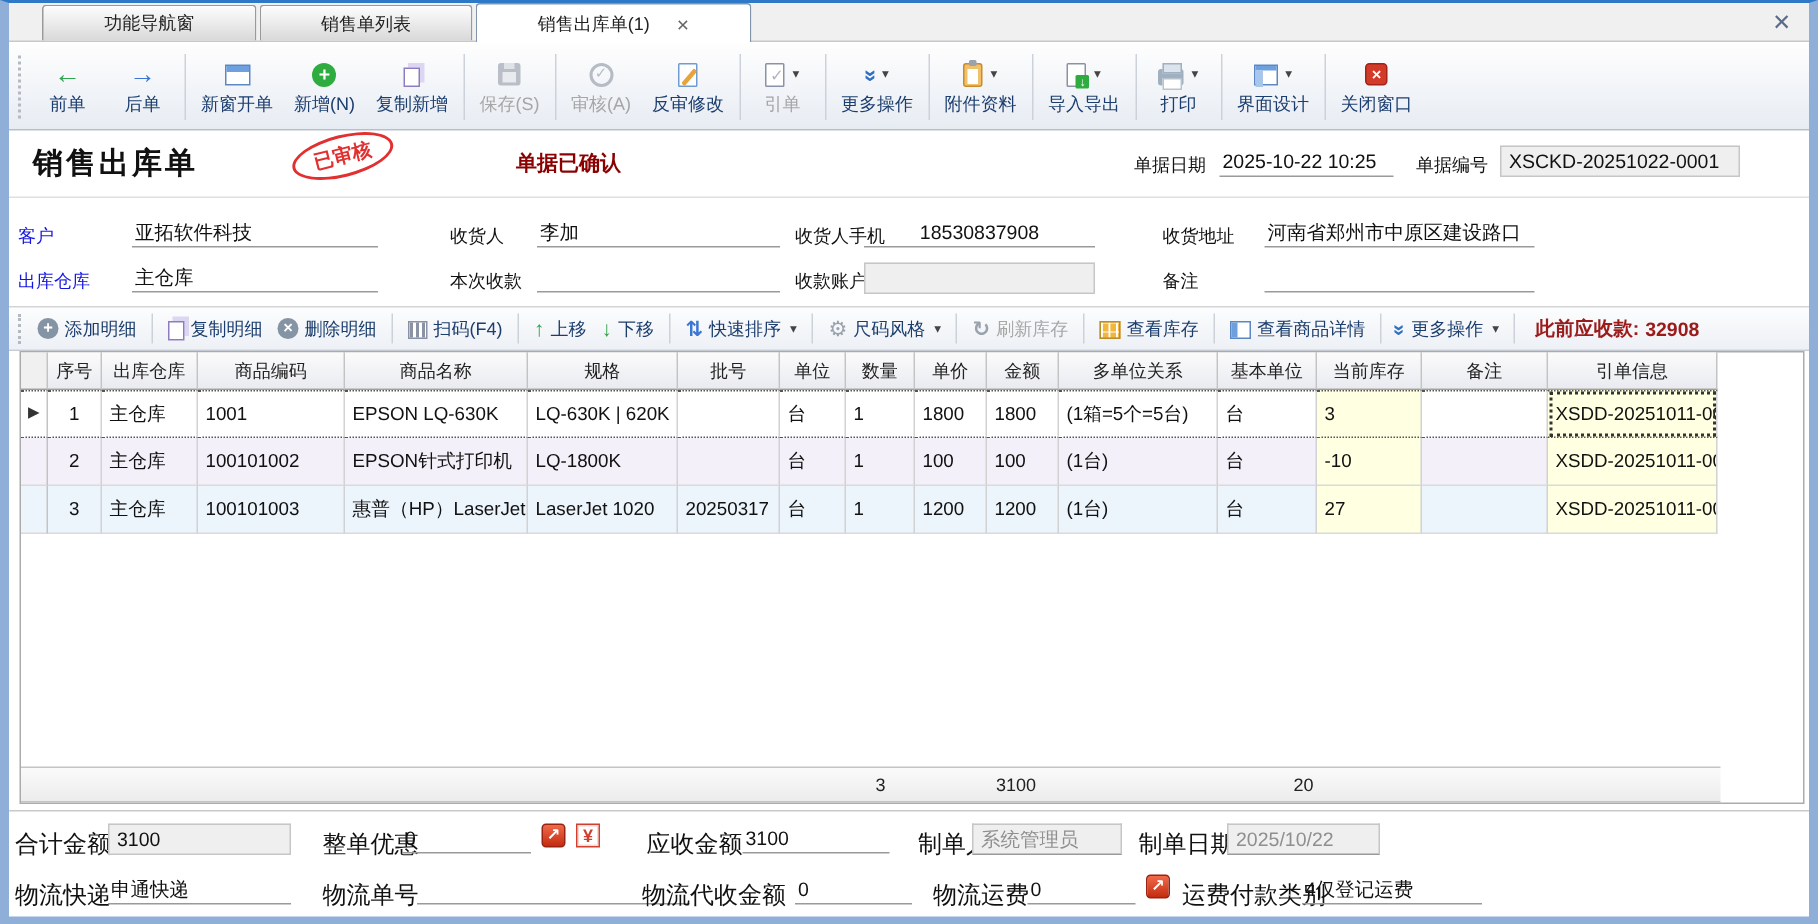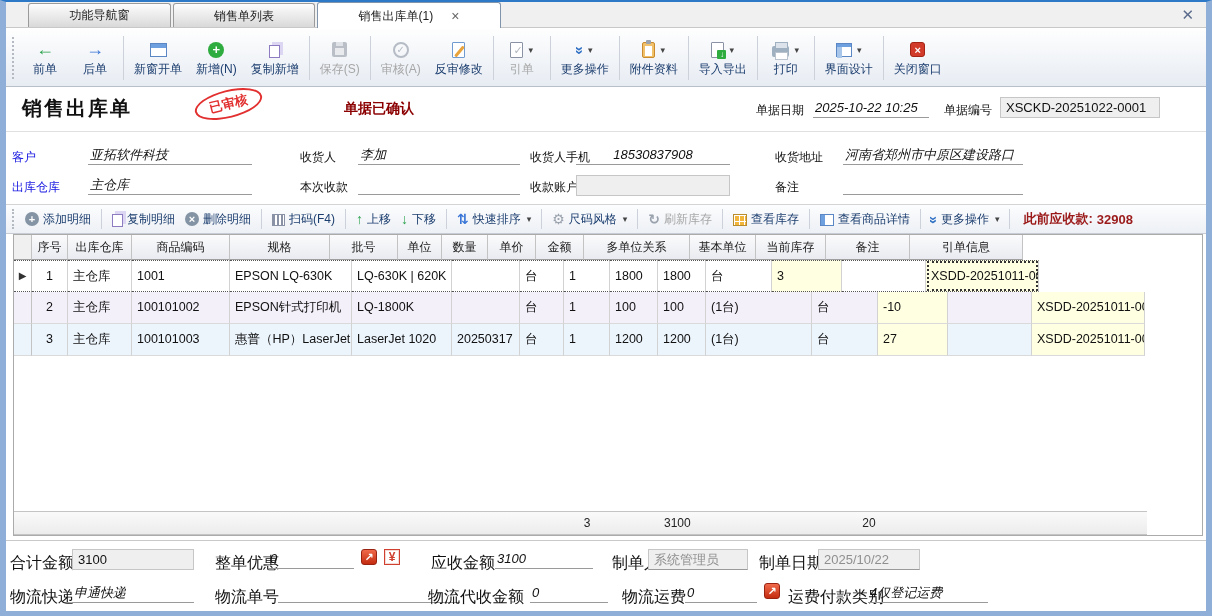--- a/index.html
+++ b/index.html
@@ -75,21 +75,21 @@
   
   .dochdr{ position:absolute; left:0; top:86px; width:1200px; height:44px; border-bottom:1px solid #e0e0e0;}
   .doc-title{ position:absolute; left:16px; top:7px; font-size:20px; font-weight:bold; color:#111;
     font-family:"Liberation Serif","DejaVu Serif",serif; letter-spacing:2px;}
   .stamp{ position:absolute; left:188px; top:2px; transform:rotate(-14deg); border:2px solid #e23030;
     border-radius:50%; padding:3px 13px; color:#e23030; font-weight:bold; font-size:13px; }
   .doc-status{ position:absolute; left:338px; top:12px; color:#8b0000; font-weight:bold; font-size:14px; }
   .fld-label{ font-size:12px; color:#111; }
   .fld-label.blue{ color:#1414e0; }
   .fld{ font-size:13px; color:#111; border-bottom:1px solid #9a9a9a; height:20px; line-height:19px;
-    padding:0 2px; position:absolute;font-style:italic; }
+    padding:0 2px; position:absolute; }
   .fldbox{ font-size:13px; color:#111; background:#efefef; border:1px solid #c6c6c6; height:21px;
     line-height:19px; padding:0 5px; position:absolute; }
   .fldbox.graytext{ color:#8f8f8f; border-bottom:1px solid #9a9a9a;}
   .lab{ position:absolute; }
   .hdr-date-label{ left:750px; top:14px; } .hdr-date{ left:807px; top:10px; width:116px; }
   .hdr-no-label{ left:938px; top:14px; } .hdr-no{ left:994px; top:9px; width:160px; }
   
   .form{ position:absolute; left:0; top:131px; width:1200px; height:70px; }
   .f-r1{ top:16px; } .f-r2{ top:46px; }
   .f-l1{ left:6px; } .f-v1{ left:82px; width:164px; }
@@ -374,20 +374,21 @@
     <span class="recv">此前应收款:</span>
     <span class="recv" style="margin-left:4px;">32908</span>
   </div>
 
   <div class="gridwrap">
     <div class="grow">
       <div class="hc sel"></div>
       <div class="hc w0">序号</div>
       <div class="hc w1">出库仓库</div>
       <div class="hc w2">商品编码</div>
+      <div class="hc w3">商品名称</div>
       <div class="hc w4">规格</div>
       <div class="hc w5">批号</div>
       <div class="hc w6">单位</div>
       <div class="hc w7">数量</div>
       <div class="hc w8">单价</div>
       <div class="hc w9">金额</div>
       <div class="hc w10">多单位关系</div>
       <div class="hc w11">基本单位</div>
       <div class="hc w12">当前库存</div>
       <div class="hc w13">备注</div>
@@ -399,20 +400,21 @@
       <div class="c w0">1</div>
       <div class="c w1">主仓库</div>
       <div class="c w2">1001</div>
       <div class="c w3">EPSON LQ-630K</div>
       <div class="c w4">LQ-630K | 620K</div>
       <div class="c w5"></div>
       <div class="c w6">台</div>
       <div class="c w7">1</div>
       <div class="c w8">1800</div>
       <div class="c w9">1800</div>
+      <div class="c w10">(1箱=5个=5台)</div>
       <div class="c w11">台</div>
       <div class="c w12 yellow">3</div>
       <div class="c w13"></div>
       <div class="c w14 yellow focus">XSDD-20251011-0001</div>
     </div>
 
     <div class="grow r1">
       <div class="c sel"></div>
       <div class="c w0">2</div>
       <div class="c w1">主仓库</div>

